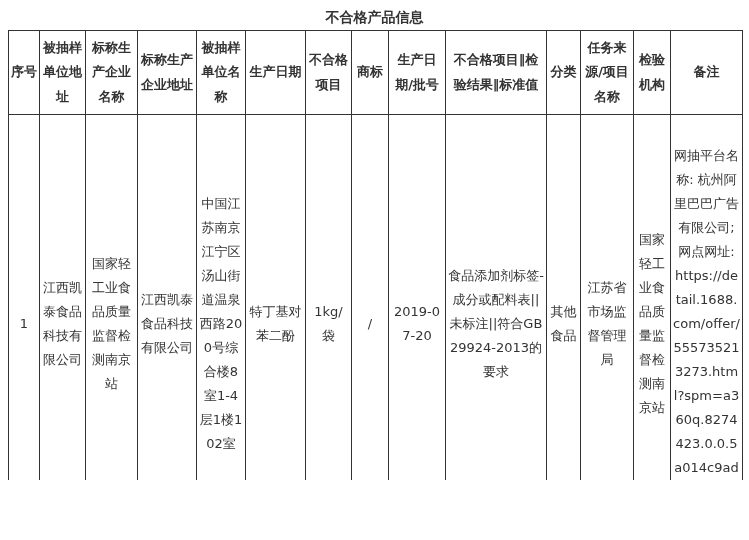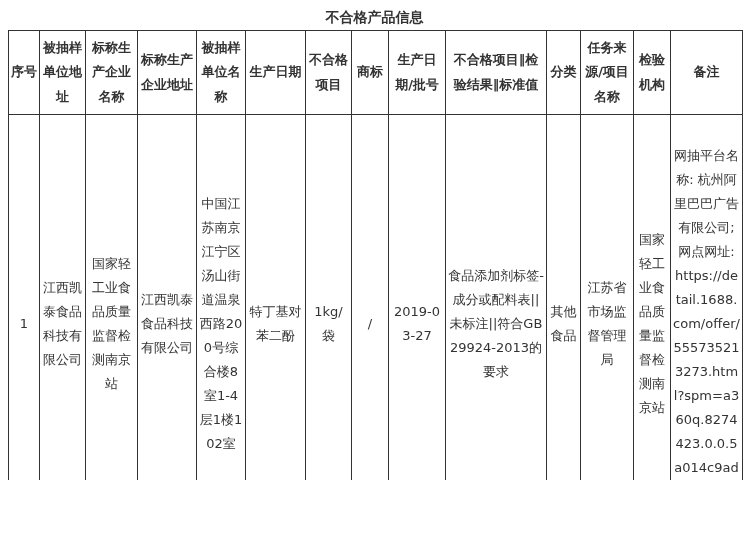--- a/index.html
+++ b/index.html
@@ -95,21 +95,21 @@
 
     <tr class="data-row">
       <td>1</td>
       <td>江西凯泰食品科技有限公司</td>
       <td>国家轻工业食品质量监督检测南京站</td>
       <td>江西凯泰食品科技有限公司</td>
       <td>中国江苏南京江宁区汤山街道温泉西路200号综合楼8室1-4层1楼102室</td>
       <td>特丁基对苯二酚</td>
       <td>1kg/袋</td>
       <td>/</td>
-      <td>2019-03-27</td>
+      <td>2019-07-20</td>
       <td>食品添加剂标签-成分或配料表||未标注||符合GB29924-2013的要求</td>
       <td>其他食品</td>
       <td>江苏省市场监督管理局</td>
       <td>国家轻工业食品质量监督检测南京站</td>
       <td>网抽平台名称: 杭州阿里巴巴广告有限公司; 网点网址: https://detail.1688.com/offer/555735213273.html?spm=a360q.8274423.0.0.5a014c9add91uF</td>
     </tr>
 
     <tr class="partial-row">
       <td></td>
       <td></td>

